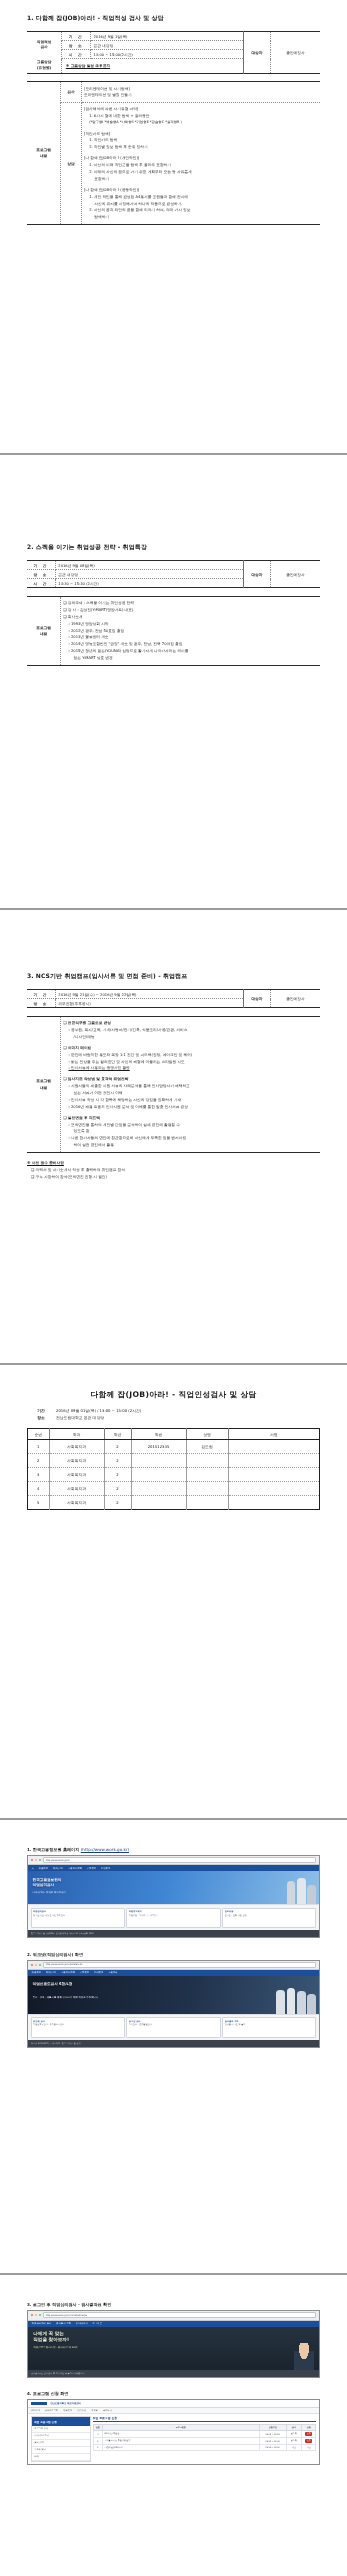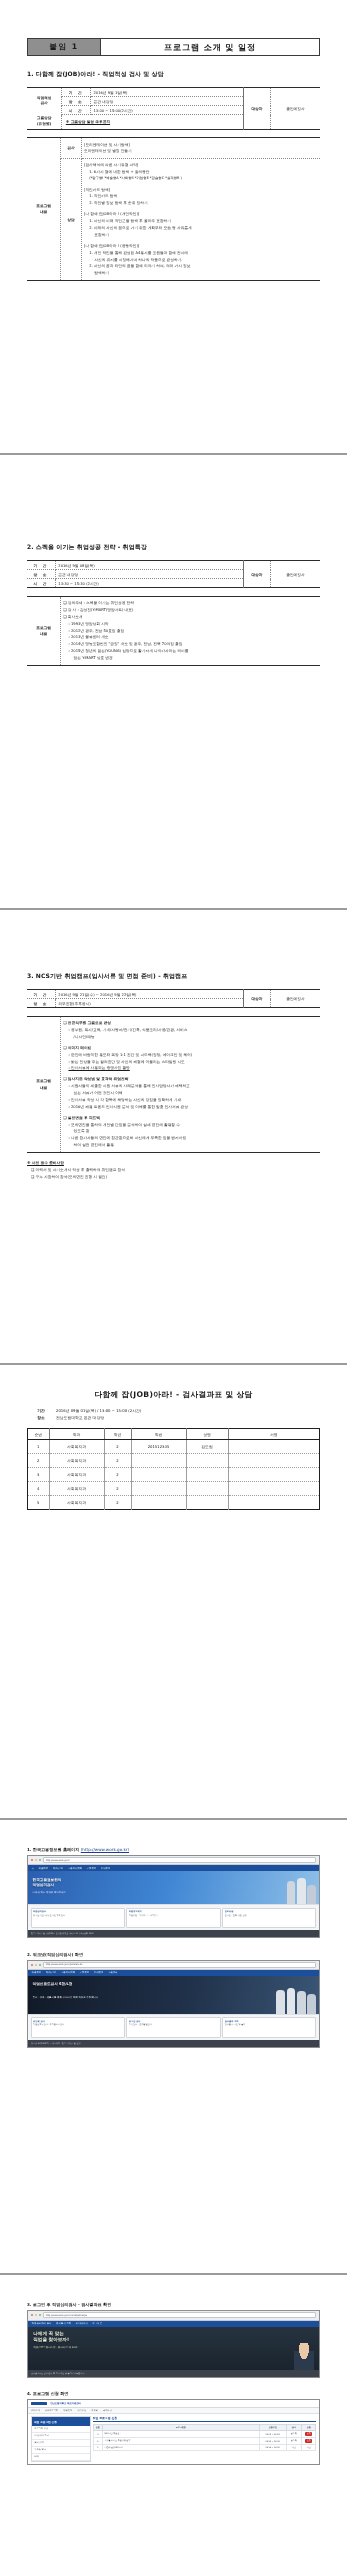--- a/index.html
+++ b/index.html
@@ -124,24 +124,20 @@
           display:inline-block;}
 </style>
 </head>
 <body>
 
 <div class="doc">
 
   <div class="page" style="height:453px">
     <div class="specks">· ˙ &nbsp; ·</div>
 
-    <div class="banner">
-      <div class="banner-left">붙임 1</div>
-      <div class="banner-right">프로그램 소개 및 일정</div>
-    </div>
 
     <h2 class="sec">1. 다함께 잡(JOB)아라! - 직업적성 검사 및 상담</h2>
 
     <table class="info">
       <tbody>
           <tr>
         <td class="lbl-wide dotted-r" rowspan="3">직업적성<br>검사</td>
         <td class="lbl dotted-r dotted-b">기 간</td>
         <td class="val dotted-b solid-r">2016년 9월 1일(목)</td>
         <td class="tgt dotted-r" rowspan="4">대상자</td>
@@ -304,21 +300,21 @@
       <div class="it">❑ 이력서 및 자기소개서 작성 후 출력하여 취업캠프 참석</div>
       <div class="it">❑ 구두 지참하여 참석(모의면접 진행 시 필요)</div>
     </div>
   </div>
 
   <div class="page-sep"></div>
 
   <div class="page" style="height:453px">
     <div class="specks">· ˙</div>
 
-    <div class="form-title">다함께 잡(JOB)아라! - 검사결과표 및 상담</div>
+    <div class="form-title">다함께 잡(JOB)아라! - 직업인성검사 및 상담</div>
 
     <div class="form-meta">
       <div>
         <span class="k">기간</span>
         <span>2016년 09월 01일(목) / 13:00 ~ 15:00 (2시간)</span>
       </div>
       <div>
         <span class="k">장소</span>
         <span>전남도립대학교 본관 대강당</span>
       </div>

